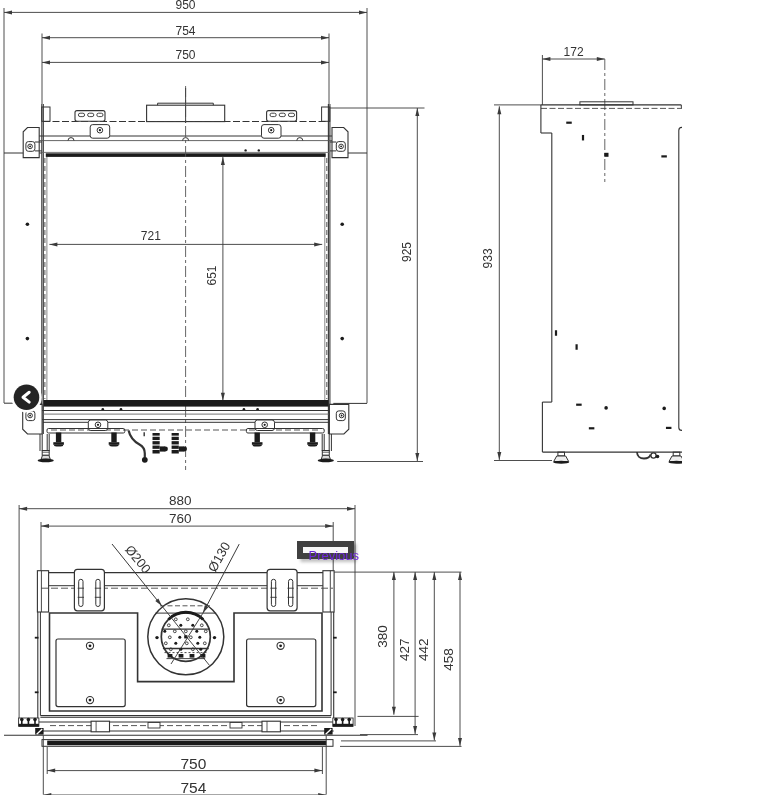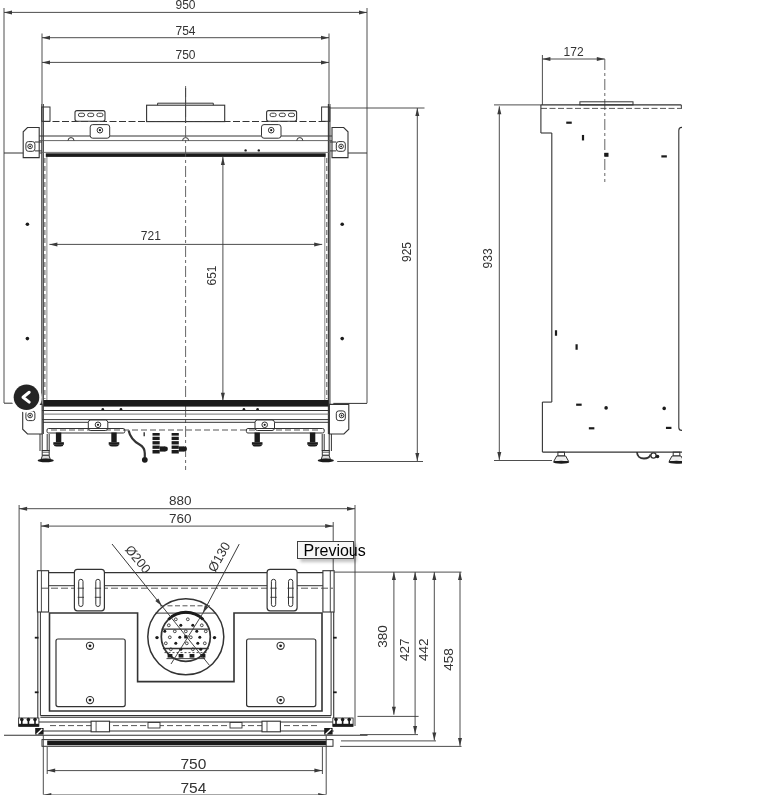--- a/index.html
+++ b/index.html
@@ -1,21 +1,21 @@
 <!DOCTYPE html>
 <html><head>
 <meta charset="utf-8">
 <style>
   html,body { margin:0; padding:0; background:#ffffff; }
   .stage { position:relative; width:682px; height:795px; overflow:hidden;
            font-family:"Liberation Sans", sans-serif; }
   .prev { position:absolute; left:296.5px; top:540.5px; width:57px; height:18.5px;
-    background:#f7f7f7; border:1px solid #404040;
+    background:#f7f7f7; border:6px solid #404040;
     box-shadow:2.5px 3px 3px rgba(0,0,0,0.25);
-    font-size:16px; color:#000000; line-height:18px; padding-left:6px; box-sizing:border-box; }
+    font-size:13px; color:#6d28d9; line-height:18px; padding-left:6px; box-sizing:border-box; }
 </style>
 </head>
 <body>
 <div class="stage">
 <svg width="769" height="795" viewBox="0 0 769 795">
 <line x1="4" y1="8" x2="4" y2="403" stroke="#3a3a3a" stroke-width="0.9" stroke-linecap="butt"></line>
 <line x1="367" y1="8" x2="367" y2="403.2" stroke="#3a3a3a" stroke-width="0.9" stroke-linecap="butt"></line>
 <line x1="4" y1="12.4" x2="367" y2="12.4" stroke="#3a3a3a" stroke-width="0.9" stroke-linecap="butt"></line>
 <polygon points="4.0,12.4 12.0,14.4 12.0,10.4" fill="#3a3a3a" stroke="none"></polygon>
 <polygon points="367.0,12.4 359.0,10.4 359.0,14.4" fill="#3a3a3a" stroke="none"></polygon>

